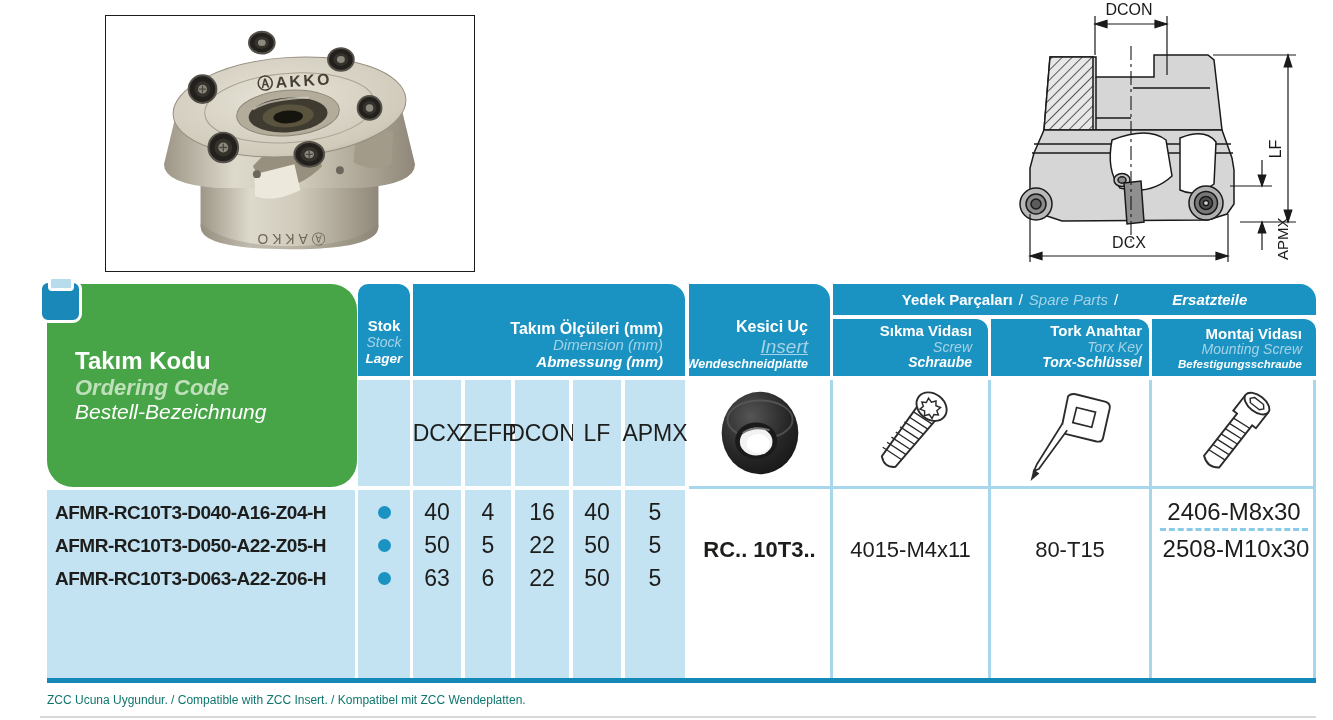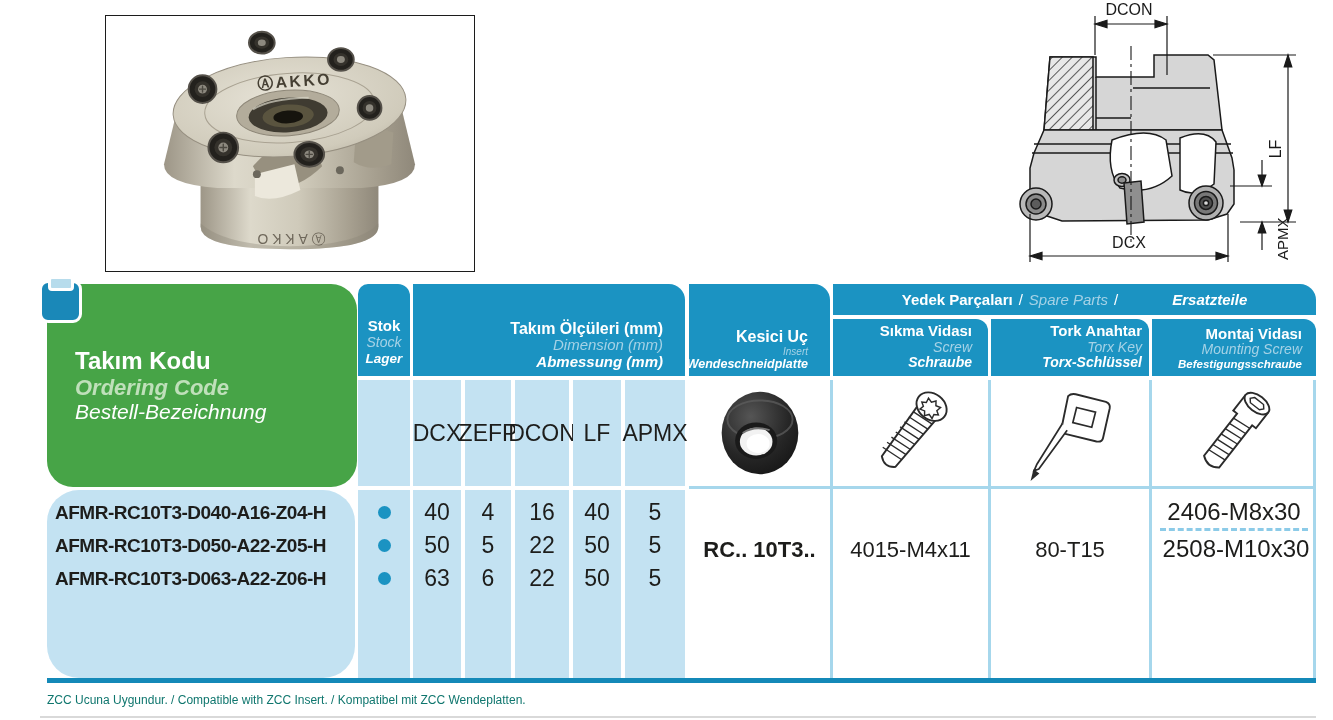--- a/index.html
+++ b/index.html
@@ -220,21 +220,21 @@
   </div>
 
   <div class="cell teal rtr16 hdr hdr-right" style="left:366px;top:0;width:272px;height:92px;padding:0 22px 5px 0;font-size:16px;">
     <span class="l-tr">Takım Ölçüleri (mm)</span>
     <span class="l-en" style="font-size:15px;">Dimension (mm)</span>
     <span class="l-de" style="font-size:15px;">Abmessung (mm)</span>
   </div>
 
   <div class="cell teal rtr16 hdr hdr-right" style="left:642px;top:0;width:141px;height:92px;padding:0 22px 5px 0;font-size:16px;">
     <span class="l-tr">Kesici Uç</span>
-    <span class="l-en" style="font-size:10px;">Insert</span>
+    <span class="l-en" style="font-size:19px;text-decoration:underline;">Insert</span>
     <span class="l-de" style="font-size:12.5px;">Wendeschneidplatte</span>
   </div>
 
   <div class="cell teal rtr16 band" style="left:786px;top:0;width:483px;height:31px;">
     <span style="font-weight:bold;">Yedek Parçaları</span>
     <span class="sep">/</span>
     <span style="font-style:italic;color:#a5d2e6;">Spare Parts</span>
     <span class="sep">/</span>
     <span style="font-style:italic;font-weight:bold;margin-left:48px;">Ersatzteile</span>
   </div>
@@ -315,21 +315,21 @@
       <g transform="rotate(38 46 52)" stroke="#2b2b2b" stroke-width="2" fill="#ffffff">
         <path d="M31,14 L61,14 L61,34 L56,34 L56,90 Q46,98 36,90 L36,34 L31,34 Z"></path>
         <path d="M31,14 Q46,22 61,14" fill="none" stroke-width="1.6"></path>
         <path d="M36,40 L55.8,38 M36,47 L55.8,45 M36,54 L55.8,52 M36,61 L55.8,59 M36,68 L55.8,66 M36,75 L55.8,73 M36,82 L55.8,80" stroke-width="1.4" fill="none"></path>
         <ellipse cx="46" cy="13" rx="15" ry="8.5" fill="#ffffff"></ellipse>
         <path d="M40,9.5 L52,9.5 L55,13 L52,16.5 L40,16.5 L37,13 Z" stroke-width="1.5"></path>
       </g>
     </svg>
   </div>
 
-  <div class="cell lblue" style="left:0;top:206px;width:308px;height:188px;padding-top:6px;border-radius:32px;">
+  <div class="cell lblue" style="left:0;top:206px;width:308px;height:188px;padding-top:6px;">
     <div class="rowline codeline">AFMR-RC10T3-D040-A16-Z04-H</div>
     <div class="rowline codeline">AFMR-RC10T3-D050-A22-Z05-H</div>
     <div class="rowline codeline">AFMR-RC10T3-D063-A22-Z06-H</div>
   </div>
 
   <div class="cell lblue" style="left:311px;top:206px;width:52px;height:188px;padding-top:6px;">
     <div class="rowline">
         <span class="dot"></span>
       </div>
     <div class="rowline">

